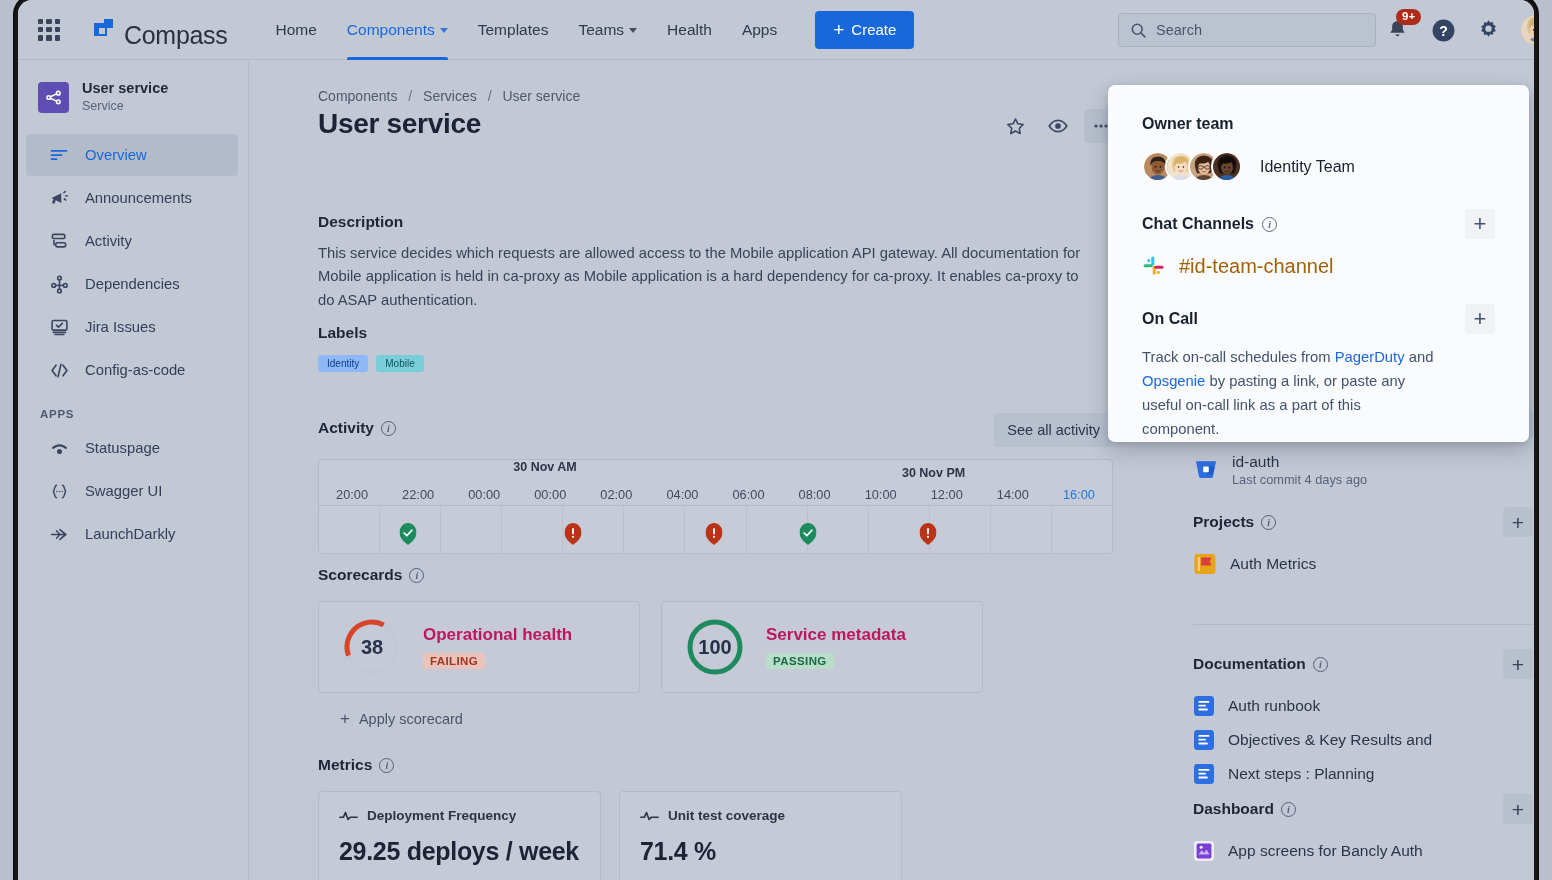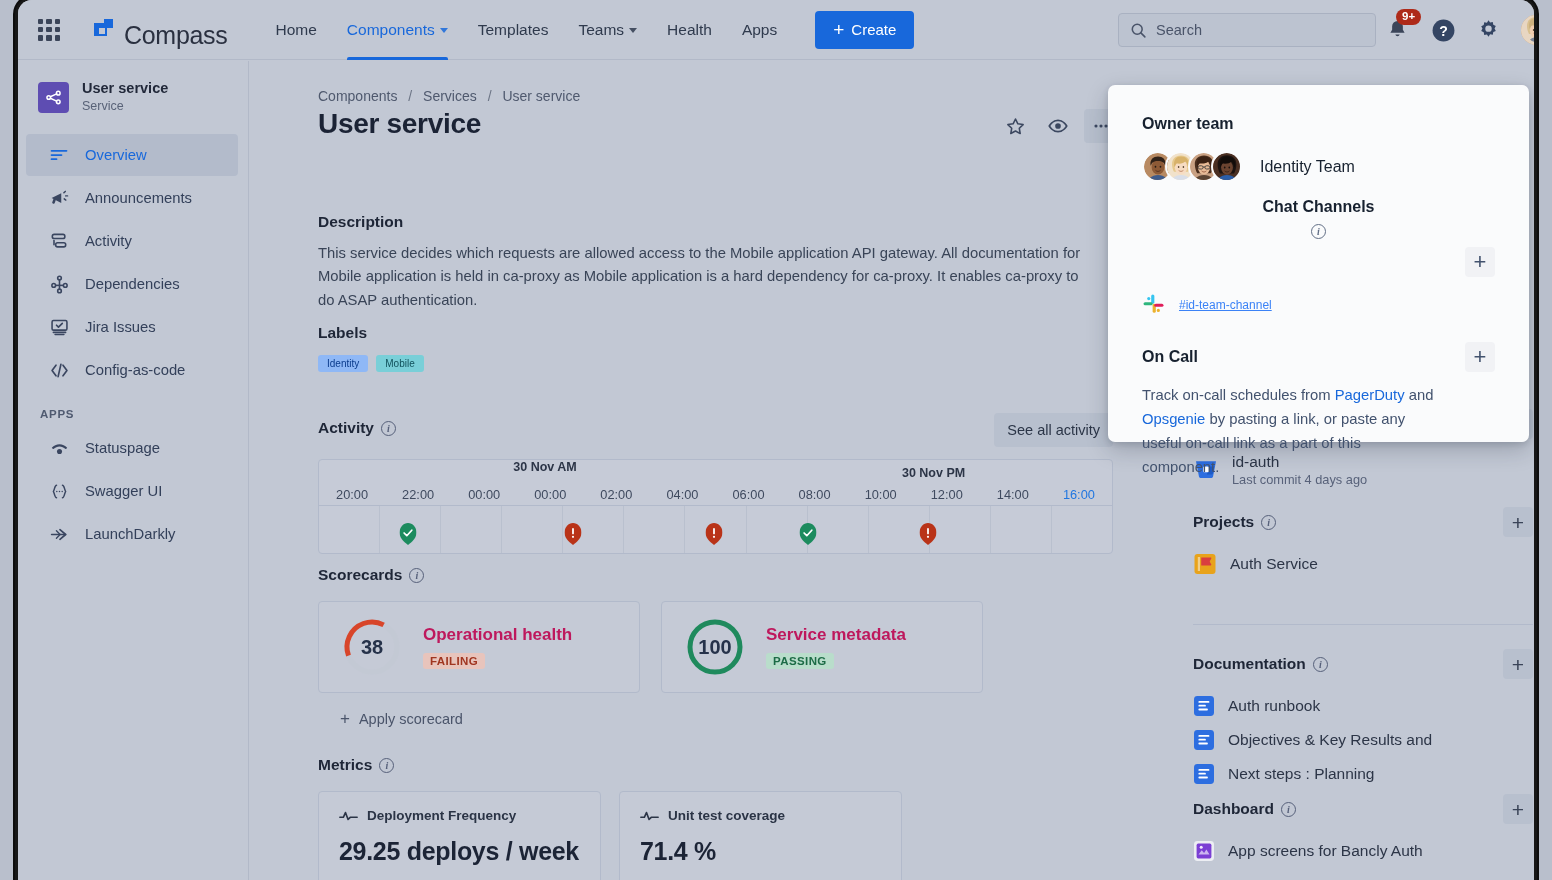--- a/index.html
+++ b/index.html
@@ -575,21 +575,21 @@
         <span>Projects</span>
         <span class="ico-i">i</span>
         <div class="rc-plus">+</div>
       </div>
       <div class="rc-row" style="margin-top:15px;">
         <svg width="24" height="24" viewBox="0 0 24 24">
           <rect x="1.5" y="2" width="21" height="20" rx="3" fill="#e8a31b"></rect>
           <rect x="4.8" y="5" width="2.2" height="14" fill="#f3d08a"></rect>
           <path d="M8.2 5.6h9.5c.5 0 .8.5.6.9l-1.6 3 1.6 3c.2.4-.1.9-.6.9H8.2z" fill="#d93f3f"></path>
         </svg>
-        <span class="rc-label" style="font-size:15.5px;">Auth Service</span>
+        <span class="rc-label" style="font-size:15.5px;">Auth Metrics</span>
       </div>
     </div>
 
     <div class="divider-rc" style="position:absolute;left:55px;top:563px;width:340px;"></div>
 
     <div style="position:absolute;left:55px;top:588px;width:340px;">
       <div class="rc-head">
         <span>Documentation</span>
         <span class="ico-i">i</span>
         <div class="rc-plus">+</div>
@@ -691,36 +691,36 @@
             <ellipse cx="11.7" cy="14.4" rx=".85" ry="1" fill="#19110d"></ellipse>
             <ellipse cx="16.3" cy="14.4" rx=".85" ry="1" fill="#19110d"></ellipse>
             <path d="M11.9 18.2c1.3 1.2 2.9 1.2 4.2 0" stroke="#3d251a" stroke-width="1" fill="none" stroke-linecap="round"></path>
             <path d="M6 24.8c2-1.9 4.8-2.9 8-2.9s6 1 8 2.9c-2.1 2-4.9 3.2-8 3.2s-5.9-1.2-8-3.2z" fill="#2b5ea8"></path>
           </svg>
         </div>
       </div>
       <span style="font-size:16px;color:#17212f;">Identity Team</span>
     </div>
 
-    <div class="pp-h" style="margin-top:16px;flex-direction:column;">
+    <div class="pp-h" style="margin-top:27px;">
       <span>Chat Channels</span>
       <span class="ico-i-w">i</span>
       <div class="pp-plus">+</div>
     </div>
 
     <div style="display:flex;align-items:center;gap:14px;margin-top:16px;">
       <svg width="23" height="23" viewBox="0 0 24 24">
         <rect x="9.6" y="1.6" width="3.3" height="9.6" rx="1.65" fill="#36c5f0"></rect>
         <rect x="1.6" y="9.6" width="9.6" height="3.3" rx="1.65" fill="#2eb67d"></rect>
         <rect x="11.1" y="11.1" width="3.3" height="9.6" rx="1.65" fill="#ecb22e"></rect>
         <rect x="12.8" y="11.1" width="9.6" height="3.3" rx="1.65" fill="#e01e5a"></rect>
         <rect x="5.4" y="4.2" width="3.3" height="3.3" rx="1.65" fill="#36c5f0"></rect>
         <rect x="15.4" y="16.5" width="3.3" height="3.3" rx="1.65" fill="#ecb22e"></rect>
       </svg>
-      <span style="font-size:12px;color:#3b82f6;text-decoration:underline;">#id-team-channel</span>
+      <span style="font-size:20px;color:#a16207;">#id-team-channel</span>
     </div>
 
     <div class="pp-h" style="margin-top:26px;">
       <span>On Call</span>
       <div class="pp-plus">+</div>
     </div>
 
     <div class="pp-txt" style="margin-top:12px;width:300px;">
       <span>Track on-call schedules from </span><span class="lnk">PagerDuty</span><span> and </span><span class="lnk">Opsgenie</span><span> by pasting a link, or paste any useful on-call link as a part of this component.</span>
     </div>

